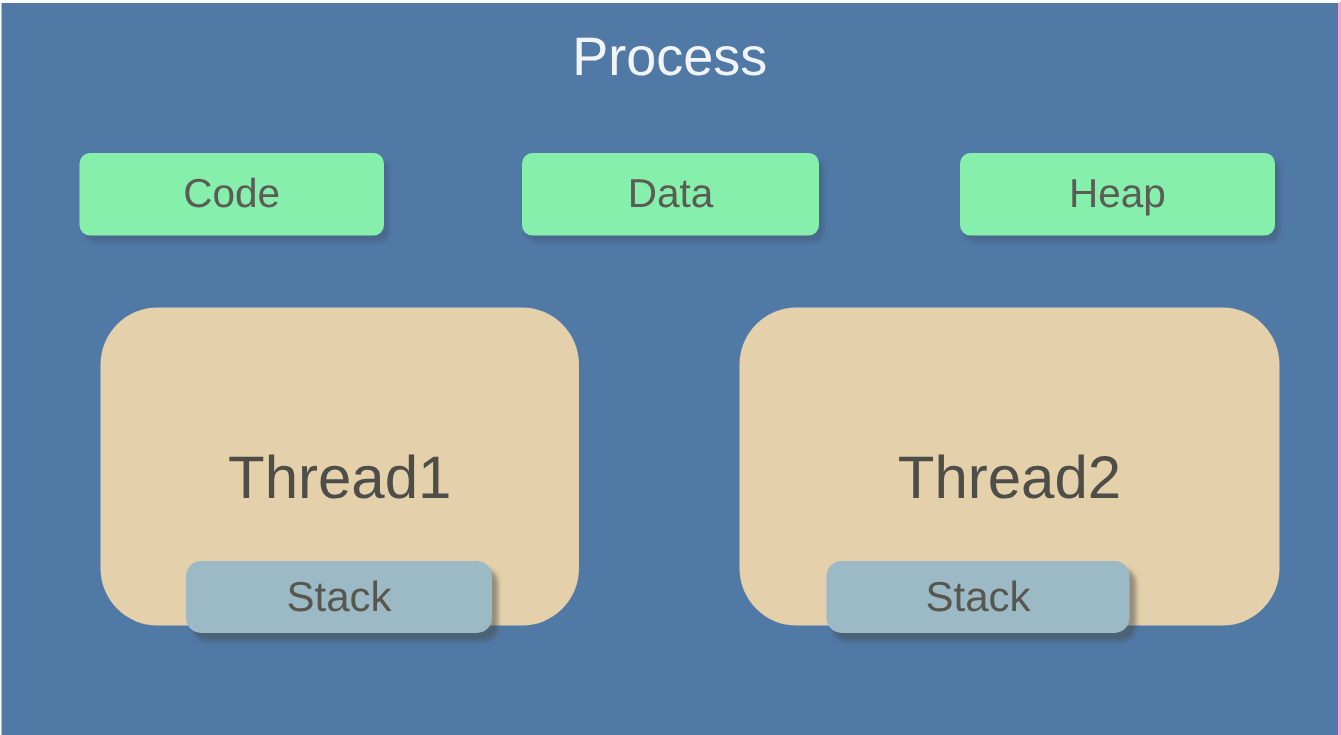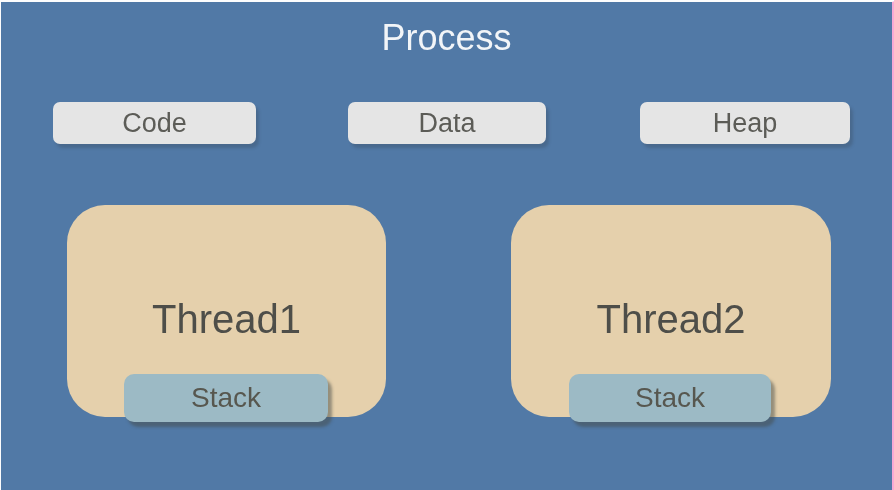--- a/index.html
+++ b/index.html
@@ -24,22 +24,22 @@
     top: 14px;
     width: 100%;
     text-align: center;
     font-size: 36px;
     line-height: 44px;
     color: #F2F5F8;
   }
   .seg {
     position: absolute;
     top: 100px;
-    height: 42px;
-    background: #e5e5e5;
+    height: 55px;
+    background: #86efac;
     border-radius: 7px;
     box-shadow: 3px 4px 3px rgba(55, 65, 80, 0.28);
     display: flex;
     align-items: center;
     justify-content: center;
   }
   .seg span {
     font-size: 27px;
     color: #5C5C57;
   }
@@ -48,21 +48,21 @@
   .seg-heap { left: 639px; width: 210px; }
 
   .thread {
     position: absolute;
     top: 203px;
     height: 212px;
     background: #E5D0AC;
     border-radius: 38px;
   }
   .thread-1 { left: 66px;  width: 319px; }
-  .thread-2 { left: 510px; width: 320px; }
+  .thread-2 { left: 492px; width: 320px; padding-left: 40px; }
 
   .thread-label {
     position: absolute;
     left: 0;
     top: 92px;
     width: 100%;
     text-align: center;
     font-size: 40px;
     line-height: 44px;
     color: #4E4E49;

